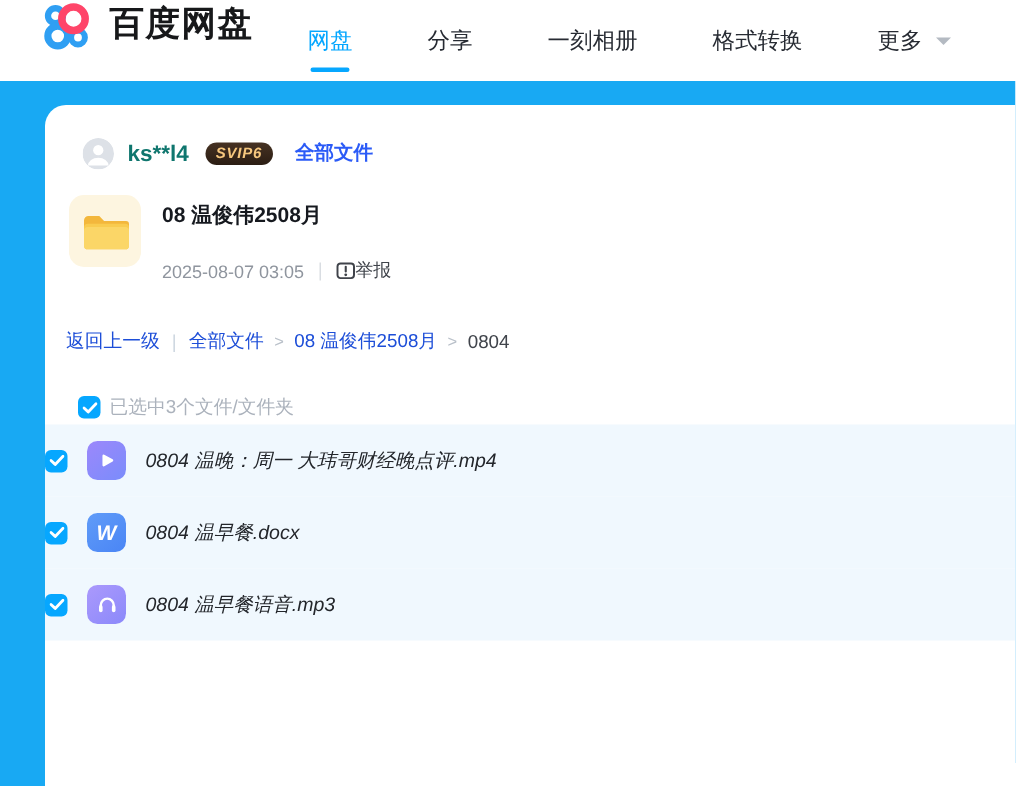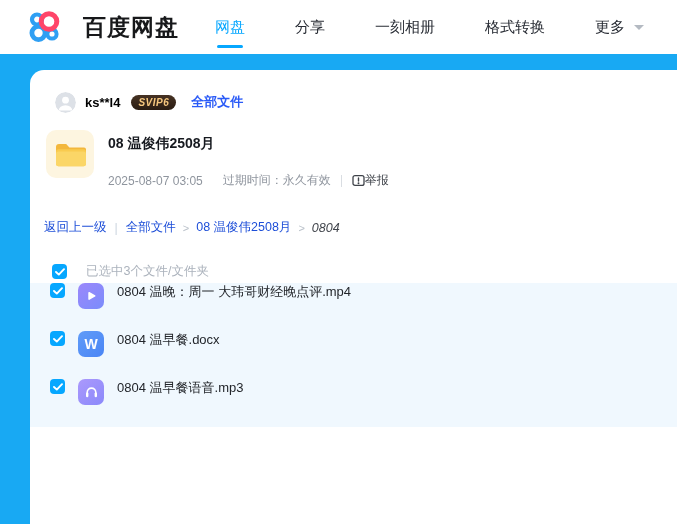--- a/index.html
+++ b/index.html
@@ -2,67 +2,67 @@
 <html><head>
 <meta charset="utf-8">
 <style>
   * { margin:0; padding:0; box-sizing:border-box; }
   html,body { width:677px; height:524px; overflow:hidden; }
   body { font-family:"Liberation Sans","DejaVu Sans",sans-serif; background:#fff; }
   .page { width:677px; height:524px; display:flex; flex-direction:column; }
 
   
   .navbar { height:54px; background:#fff; display:flex; align-items:stretch; padding-left:27px; flex:0 0 auto; }
-  .brand { display:flex; align-items:center; gap:20px; }
+  .brand { display:flex; gap:10px; }
   .brand-text { font-size:23px; font-weight:bold; color:#17181a; letter-spacing:1px; white-space:nowrap; }
   .nav-tabs { display:flex; margin-left:36px; gap:50px; align-items:stretch; }
   .tab { position:relative; display:flex; align-items:center; font-size:15px; color:#272b33; cursor:pointer; white-space:nowrap; }
   .tab.active { color:#06a7ff; }
   .tab.active .tab-underline { position:absolute; left:50%; transform:translateX(-50%); bottom:6px; width:26px; height:3px; border-radius:2px; background:#06a7ff; }
   .caret { width:0; height:0; border-left:5px solid transparent; border-right:5px solid transparent; border-top:5.5px solid #b4bac2; margin-left:9px; }
 
   
   .body-blue { flex:1 1 auto; background:#18a9f3; padding:16px 0 0 30px; display:flex; }
   .card { flex:1 1 auto; background:#fff; border-top-left-radius:14px; overflow:hidden; }
 
   
   .user-row { margin:21px 0 0 25px; display:flex; align-items:center; gap:9px; height:22px; }
   .avatar { width:21px; height:21px; border-radius:50%; overflow:hidden; flex:0 0 auto; }
-  .username { font-size:13px; font-weight:bold; color:#000000; }
+  .username { font-size:15px; font-weight:bold; color:#0f766e; }
   .svip-badge { height:15px; display:flex; align-items:center; background:linear-gradient(180deg,#463223,#2b1d13); border-radius:8px; padding:0 7px; margin-left:2px; }
   .svip-badge span { font-size:10px; font-weight:bold; font-style:italic; color:#f6c77e; letter-spacing:0.5px; }
   .add-friend { font-size:13px; font-weight:bold; color:#2b5bf7; margin-left:6px; cursor:pointer; }
 
   
   .folder-row { margin:17px 0 0 16px; display:flex; gap:14px; }
   .folder-icon-box { width:48px; height:48px; background:#fdf5e0; border-radius:10px; display:flex; align-items:center; justify-content:center; flex:0 0 auto; }
   .folder-info { padding-top:5px; }
   .share-title { font-size:14px; font-weight:bold; color:#16191f; line-height:17px; }
   .share-meta { margin-top:20px; display:flex; align-items:center; font-size:12px; color:#8f959e; }
   .share-expire { margin-left:20px; }
   .meta-divider { width:1px; height:12px; background:#d9dde2; margin:0 10px; }
   .report { display:flex; align-items:center; gap:0; color:#3f434a; cursor:pointer; }
 
   
   .breadcrumb { margin:30px 0 0 14px; font-size:12.5px; display:flex; align-items:center; white-space:nowrap; }
   .bc-link { color:#1d4ed8; cursor:pointer; }
   .bc-bar { color:#cdd6e0; margin:0 8px; }
   .bc-sep { color:#b9c0c9; margin:0 7px; font-size:11px; }
-  .bc-current { color:#40444b;font-style:italic; }
-
-  
-  .select-row { margin-top:24px; padding-left:22px; display:flex; align-items:center; gap:19px; height:23px; }
+  .bc-current { color:#40444b; }
+
+  
+  .select-row { margin-top:24px; padding-left:22px; display:flex; align-items:center; gap:6px; height:23px; }
   .select-summary { font-size:12.5px; color:#abb2bc; }
 
   
   .checkbox { width:15px; height:15px; border-radius:4px; background:#06a7ff; display:flex; align-items:center; justify-content:center; cursor:pointer; flex:0 0 auto; }
 
   
   .file-list { }
-  .file-row { height:48px; display:flex; padding-left:20px; background:#f0f8fe; cursor:pointer; }
+  .file-row { height:48px; display:flex; align-items:center; background:#f0f8fe; cursor:pointer;font-style:italic; }
   .file-icon { width:26px; height:26px; border-radius:7px; margin-left:13px; display:flex; align-items:center; justify-content:center; flex:0 0 auto; }
   .file-icon.video { background:linear-gradient(140deg,#9c88fb 0%,#7a8cfb 100%); }
   .file-icon.doc   { background:linear-gradient(140deg,#609cf8 0%,#4a85f5 100%); }
   .file-icon.audio { background:linear-gradient(140deg,#ab99fc 0%,#8b89fa 100%); }
   .file-icon .w-glyph { color:#fff; font-size:14px; font-weight:bold; line-height:1; }
   .file-name { font-size:13px; color:#23262b; margin-left:13px; white-space:nowrap; }
 </style>
 </head>
 <body>
 
@@ -122,21 +122,20 @@
           <svg width="32" height="27" viewBox="0 0 32 27">
             <path d="M2 6 a3 3 0 0 1 3-3 h7.2 l3.2 3.4 h14.6 a2 2 0 0 1 2 2 v3 H2 z" fill="#f3b73c"></path>
             <rect x="2" y="8.2" width="30" height="17" rx="2.6" fill="#f9cb4f"></rect>
             <rect x="2" y="10.4" width="30" height="14.8" rx="2.6" fill="#fbd667"></rect>
           </svg>
         </div>
         <div class="folder-info">
           <div class="share-title">08 温俊伟2508月</div>
           <div class="share-meta">
             <span>2025-08-07 03:05</span>
-            <span class="share-expire">过期时间：永久有效</span>
             <span class="meta-divider"></span>
             <span class="report">
               <svg width="13" height="13" viewBox="0 0 13 13">
                 <rect x="1" y="1.6" width="11" height="9.8" rx="2" fill="none" stroke="#3f434a" stroke-width="1.3"></rect>
                 <line x1="6.5" y1="3.9" x2="6.5" y2="7" stroke="#3f434a" stroke-width="1.4" stroke-linecap="round"></line>
                 <circle cx="6.5" cy="9.2" r="0.95" fill="#3f434a"></circle>
               </svg>
               <span>举报</span>
             </span>
           </div>

